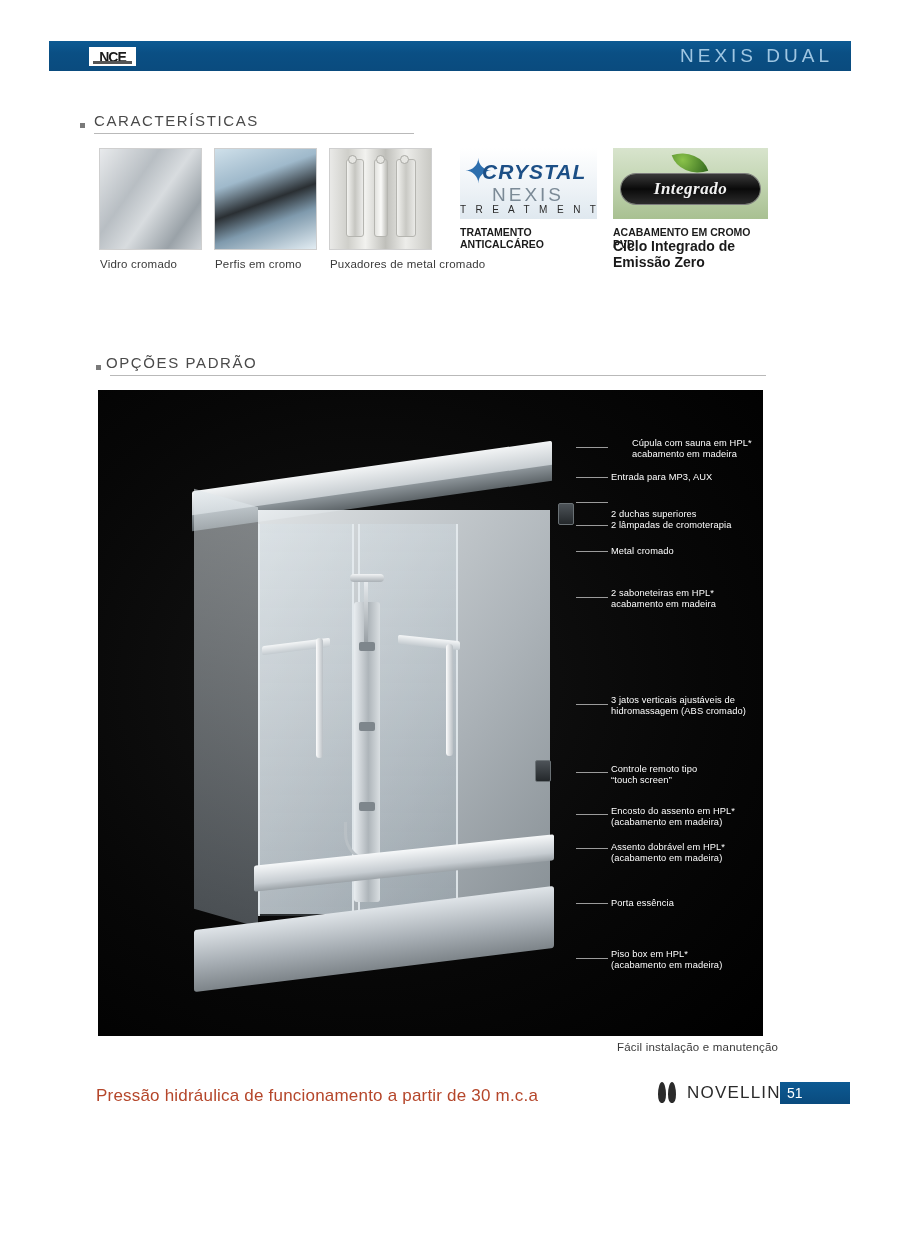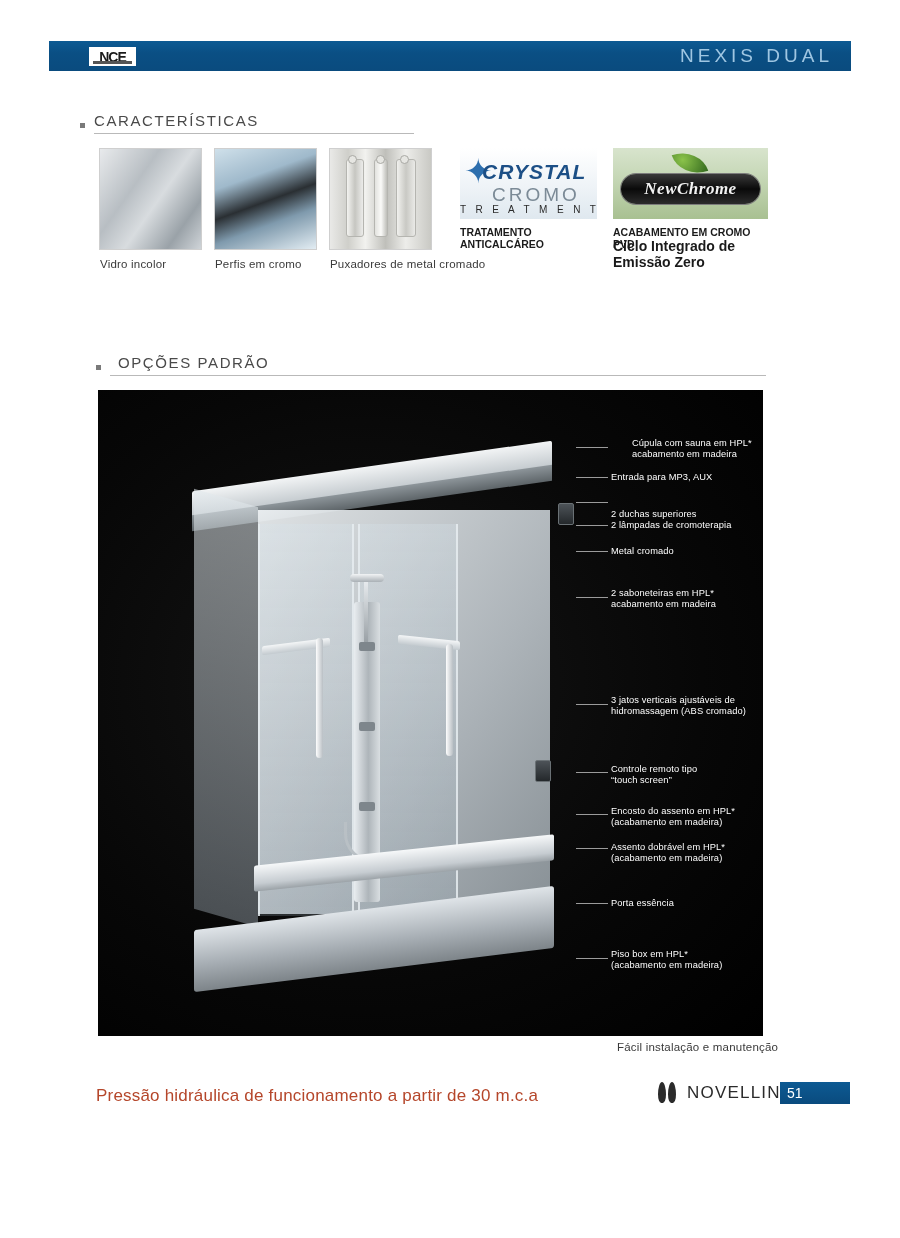--- a/index.html
+++ b/index.html
@@ -76,21 +76,21 @@
     background: #b9b9b9;
   }
 
   
   #sec-caracteristicas { left: 80px; top: 112px; width: 340px; }
   #sec-caracteristicas .sec-title { margin-left: 14px; }
   #sec-caracteristicas .sec-rule { left: 14px; width: 320px; top: 21px; }
 
   
   #sec-opcoes { left: 96px; top: 354px; width: 670px; }
-  #sec-opcoes .sec-title { margin-left: 22px; }
+  #sec-opcoes .sec-title { margin-left: 10px; }
   #sec-opcoes .sec-rule { left: 14px; width: 656px; top: 21px; }
 
   
   .swatch-row { position: absolute; left: 99px; top: 148px; }
   .swatch {
     position: absolute;
     width: 103px; height: 102px;
     border: 1px solid #cfcfcf;
   }
   .swatch.s1 { left: 0; background: linear-gradient(125deg, #e8eaec 0%, #b8bec3 35%, #d8dcdf 55%, #9aa2a8 80%, #cfd4d8 100%); }
@@ -373,37 +373,37 @@
     <div class="swatch s3">
       <span class="bar b1"></span>
       <span class="bar b2"></span>
       <span class="bar b3"></span>
       <span class="knob" style="left:18px; top:6px;"></span>
       <span class="knob" style="left:46px; top:6px;"></span>
       <span class="knob" style="left:70px; top:6px;"></span>
     </div>
   </div>
 
-  <div class="swatch-caption cap1">Vidro incolor</div>
+  <div class="swatch-caption cap1">Vidro cromado</div>
   <div class="swatch-caption cap2">Perfis em cromo</div>
   <div class="swatch-caption cap3">Puxadores
 de metal cromado</div>
 
   <div class="crystal-img">
     <span class="star">✦</span>
     <span class="cc-word1">CRYSTAL</span>
-    <span class="cc-word2">CROMO</span>
+    <span class="cc-word2">NEXIS</span>
   </div>
   <div class="crystal-treat">T R E A T M E N T</div>
   <div class="blk-title" id="anticalc-title">TRATAMENTO ANTICALCÁREO</div>
 
   <div class="newchrome-img">
     <span class="leaf"></span>
     <span class="plate">
-      <span>NewChrome</span>
+      <span>Integrado</span>
     </span>
   </div>
   <div class="blk-title" id="pvd-title">ACABAMENTO EM CROMO PVD</div>
   <div id="pvd-sub" style="position:absolute;">Ciclo Integrado de Emissão Zero</div>
 
   <div class="section" id="sec-opcoes">
     <span class="sec-marker"></span>
     <div class="sec-title">OPÇÕES PADRÃO</div>
     <span class="sec-rule"></span>
   </div>

